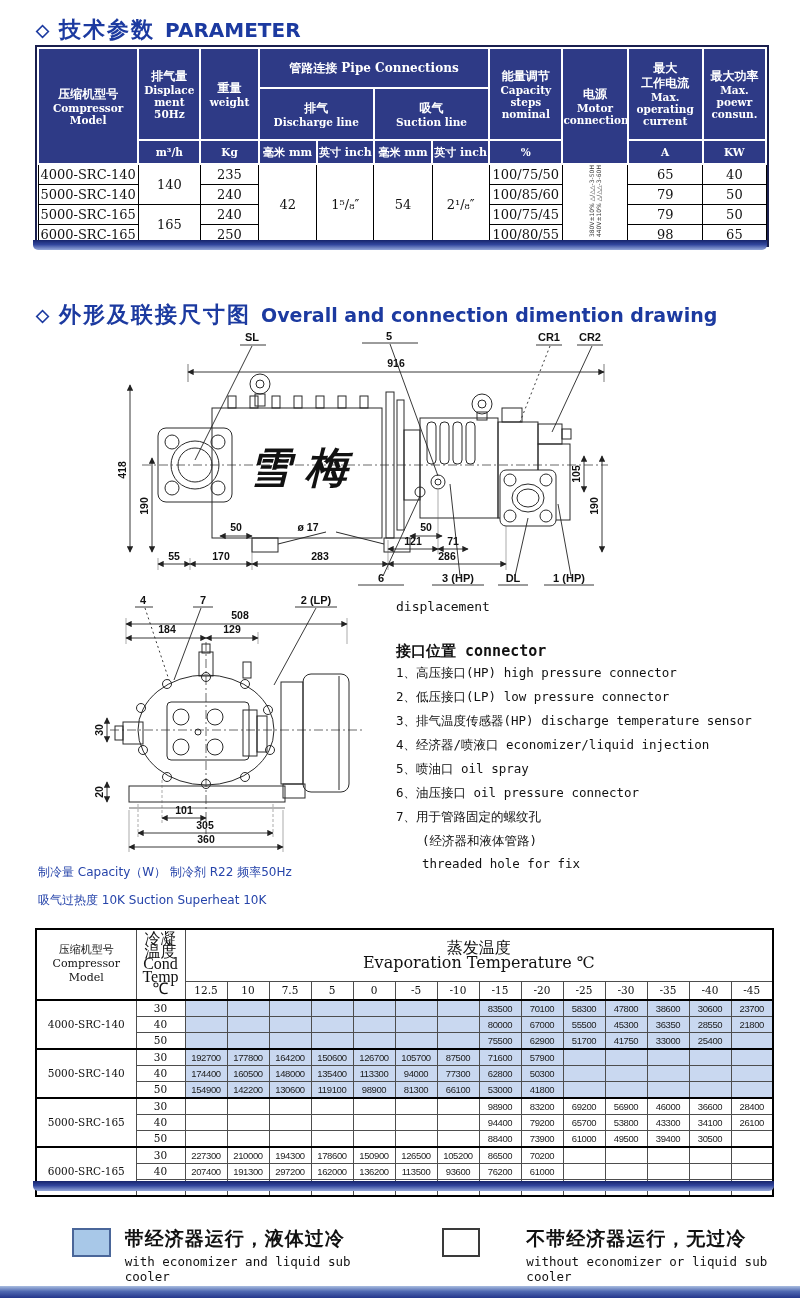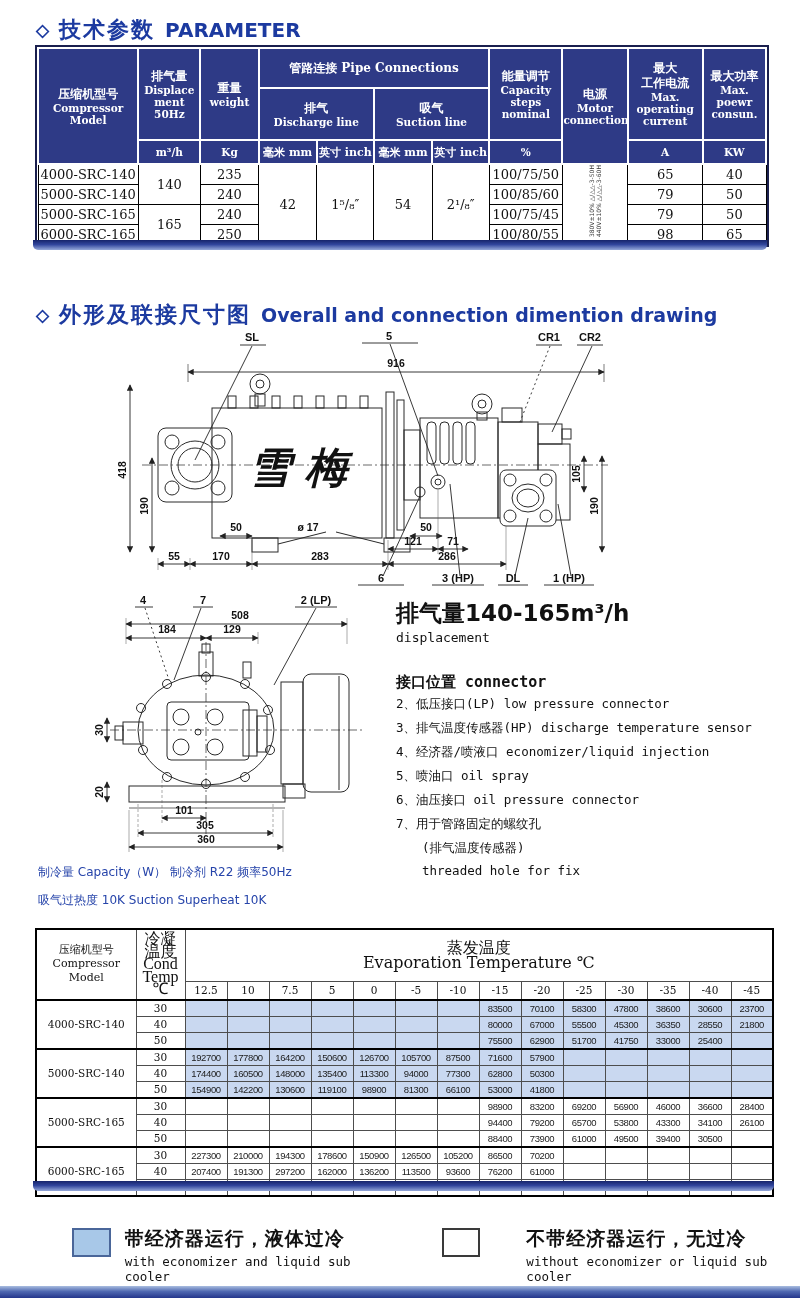--- a/index.html
+++ b/index.html
@@ -452,30 +452,30 @@
     <text class="dim" x="72" y="43" text-anchor="middle">184</text>
     <text class="dim" x="137" y="43" text-anchor="middle">129</text>
     <text class="dim" x="8" y="140" text-anchor="middle" transform="rotate(-90 8 140)">30</text>
     <text class="dim" x="8" y="202" text-anchor="middle" transform="rotate(-90 8 202)">20</text>
     <text class="dim" x="89" y="224" text-anchor="middle">101</text>
     <text class="dim" x="110" y="239" text-anchor="middle">305</text>
     <text class="dim" x="111" y="253" text-anchor="middle">360</text>
   </svg>
 
   <div class="note-block">
-    <div class="disp-line1">排气量140-165m³/h</div>
     <div class="disp-line2">displacement</div>
     <div class="conn-title">接口位置 connector</div>
+    <div class="conn-item">1、高压接口(HP) high pressure connector</div>
     <div class="conn-item">2、低压接口(LP) low pressure connector</div>
     <div class="conn-item">3、排气温度传感器(HP) discharge temperature sensor</div>
     <div class="conn-item">4、经济器/喷液口 economizer/liquid injection</div>
     <div class="conn-item">5、喷油口 oil spray</div>
     <div class="conn-item">6、油压接口 oil pressure connector</div>
     <div class="conn-item">7、用于管路固定的螺纹孔</div>
-    <div class="conn-item indent">(排气温度传感器)</div>
+    <div class="conn-item indent">(经济器和液体管路)</div>
     <div class="conn-item indent">threaded hole for fix</div>
   </div>
 
   <div class="cap-head">
     <div>制冷量 Capacity（W）  制冷剂 R22  频率50Hz</div>
     <div>吸气过热度 10K  Suction Superheat 10K</div>
   </div>
 
   <div class="t2wrap">
   <table class="t2">

